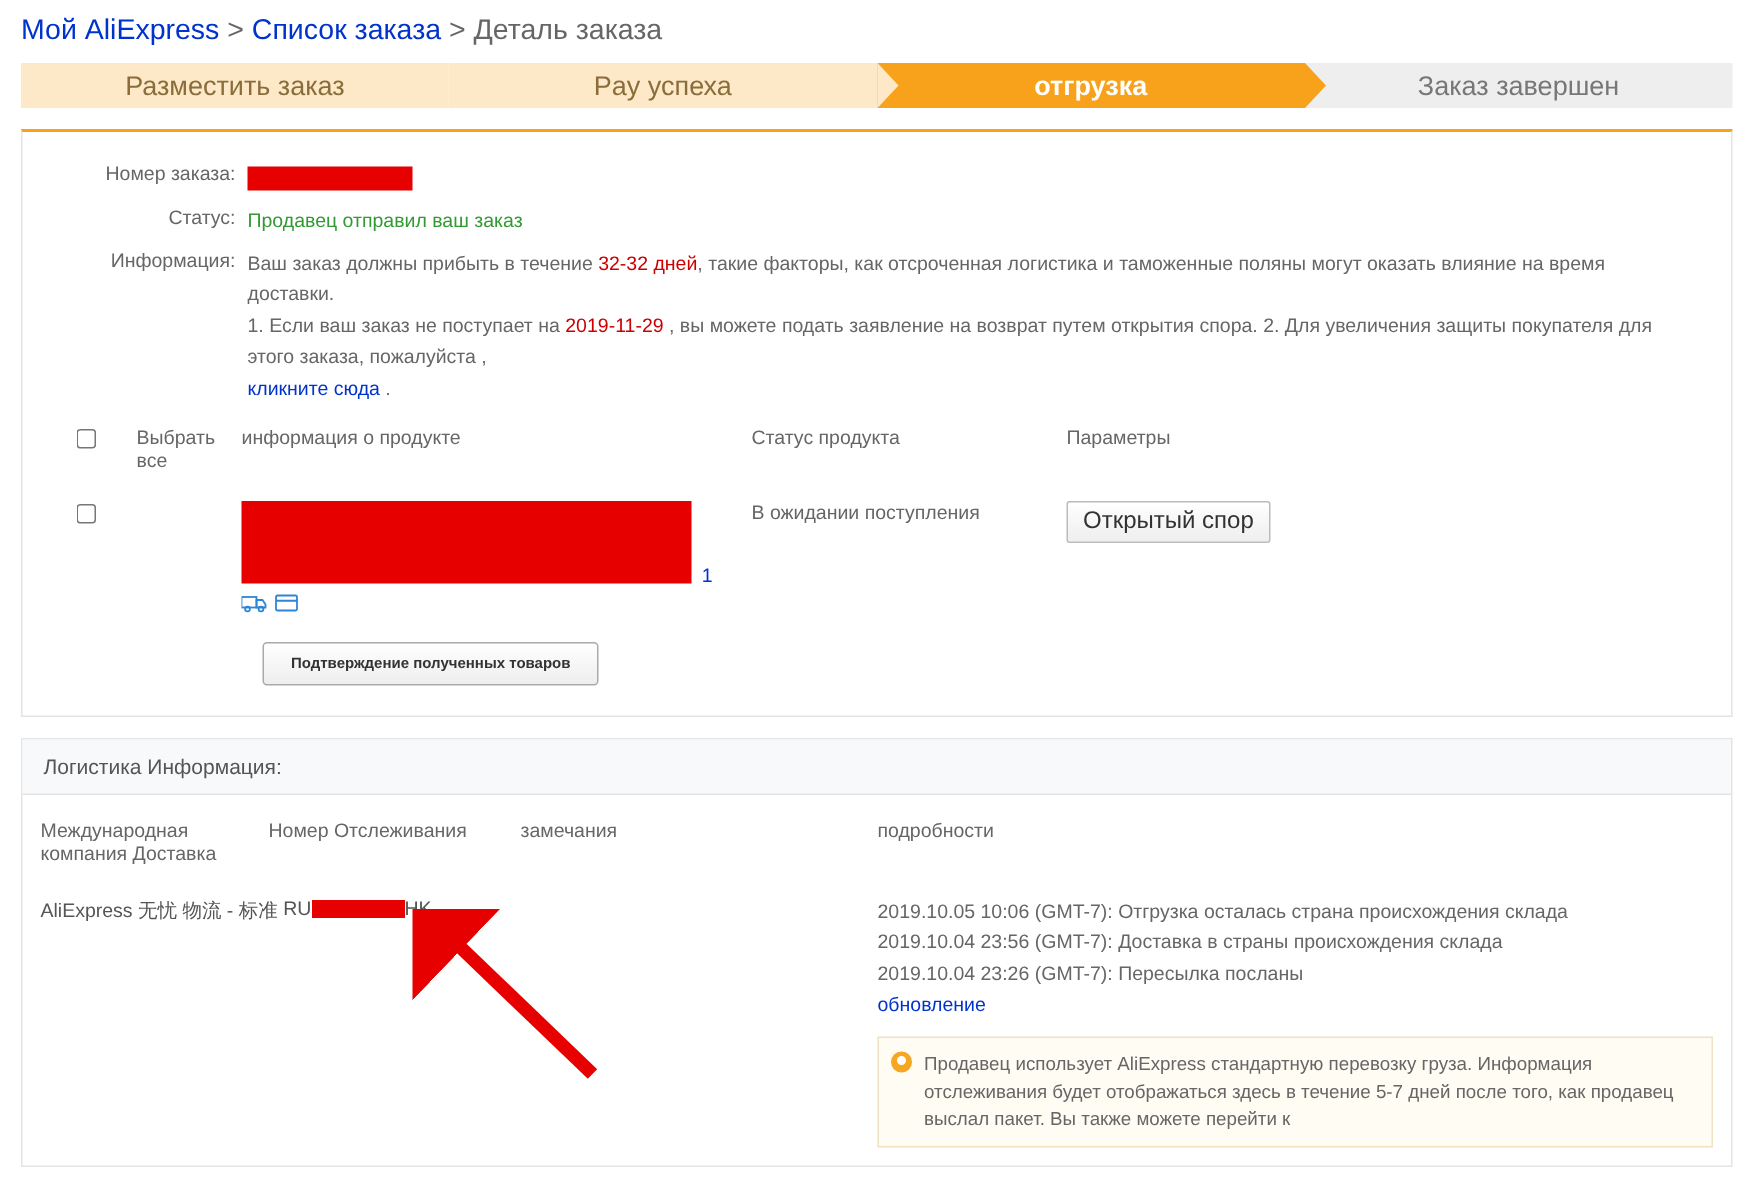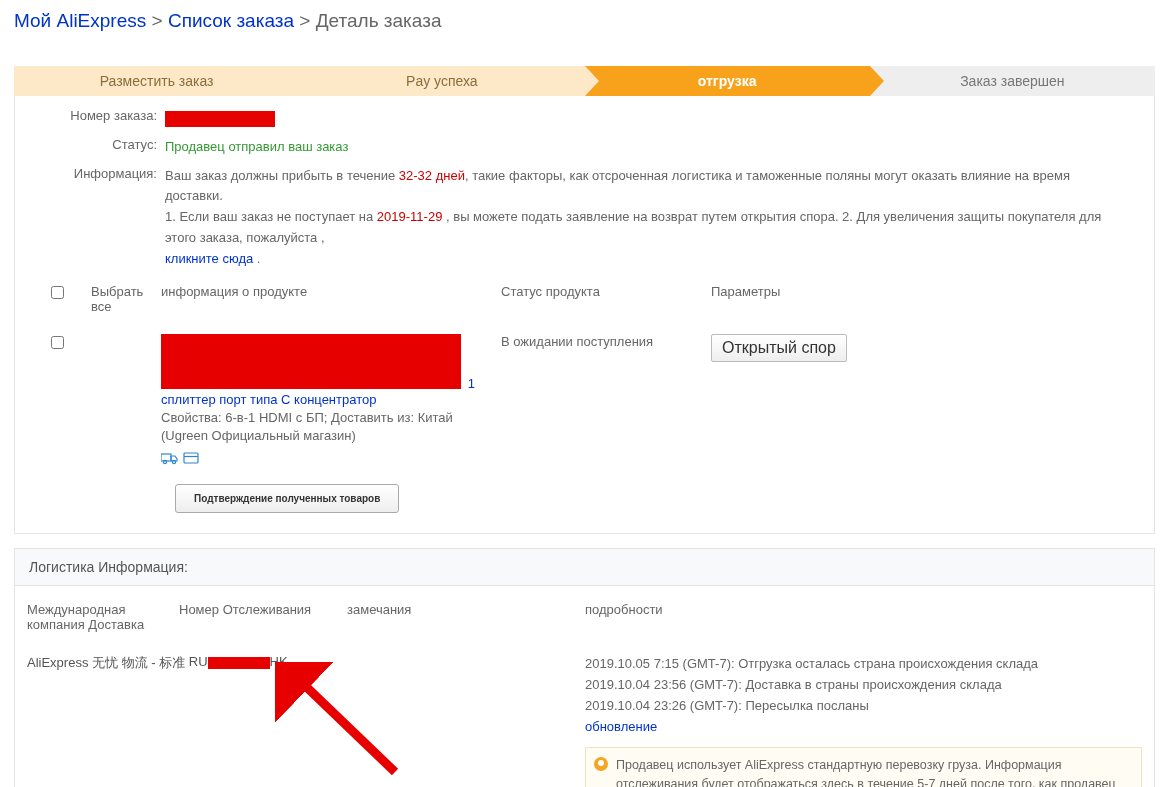--- a/index.html
+++ b/index.html
@@ -3,21 +3,21 @@
 <meta charset="utf-8">
 <style>
 * { box-sizing: border-box; margin: 0; padding: 0; }
 body { font-family: Arial, sans-serif; font-size: 13px; color: #333; background: #fff; width: 1169px; }
 .container { padding: 10px 14px; }
 .breadcrumb { color: #03c; font-size: 19px; margin-bottom: 10px; }
 .breadcrumb .sep { color: #666; }
 .breadcrumb .cur { color: #666; }
 .breadcrumb a { color: #03c; text-decoration: none; }
 .progress { display: flex; margin-bottom: 14px; height: 30px; }
-.step { flex: 1; height: 30px; line-height: 30px; text-align: center; position: relative; font-size: 14px; margin-top: 24px; }
+.step { flex: 1; height: 30px; line-height: 30px; text-align: center; position: relative; font-size: 18px; }
 .step.past { background: #fde9c8; color: #8a6d3b; }
 .step.active { background: #f8a21c; color: #fff; font-weight: bold; }
 .step.future { background: #eee; color: #777; }
 .step::after { content: ''; position: absolute; right: -14px; top: 0; border-top: 15px solid transparent; border-bottom: 15px solid transparent; z-index: 2; }
 .step.past::after { border-left: 14px solid #fde9c8; }
 .step.active::after { border-left: 14px solid #f8a21c; }
 .step.future::after { border-left: 14px solid #eee; }
 .step.future:last-child::after { display: none; }
 .orderbox { border: 1px solid #e4e4e4; border-top: 2px solid #f8a21c; padding: 20px 40px 20px 30px; margin-bottom: 14px; }
 .row { display: flex; margin-bottom: 8px; }
@@ -113,25 +113,20 @@
       </div>
       <div class="prow">
         <div class="c-chk">
             <input type="checkbox" style="">
           </div>
         <div class="c-sel"></div>
         <div class="c-info">
           <div class="prodimg">
             <span class="qty">1</span>
           </div>
-          <div class="prodmeta">
-            <span class="prodlink">сплиттер порт типа C концентратор</span><br>
-            <span>Свойства: 6-в-1 HDMI с БП; Доставить из: Китай</span><br>
-            <span>(Ugreen Официальный магазин)</span>
-          </div>
           <div class="icons">
             <span>
               <svg width="18" height="14" viewBox="0 0 18 14">
                   <rect x="0" y="3" width="10" height="7" fill="none" stroke="#2e85d6" stroke-width="1.2"></rect>
                   <path d="M10 5 h4 l2 3 v2 h-6 z" fill="none" stroke="#2e85d6" stroke-width="1.2"></path>
                   <circle cx="4" cy="11" r="1.6" fill="none" stroke="#2e85d6" stroke-width="1.2"></circle>
                   <circle cx="13" cy="11" r="1.6" fill="none" stroke="#2e85d6" stroke-width="1.2"></circle>
                 </svg>
             </span>
             <span>
@@ -164,21 +159,21 @@
 
       <div class="logrow">
         <div class="lr-co">
           <span>AliExpress 无忧 物流 - 标准</span>&nbsp;
           <span class="lr-trknum">
             <span>RU</span><span class="redmask"></span><span>HK</span>
           </span>
         </div>
         <div class="lr-rem"></div>
         <div class="lr-det">
-          <div>2019.10.05 7:15 (GMT-7): Отгрузка осталась страна происхождения склада</div>
+          <div>2019.10.05 10:06 (GMT-7): Отгрузка осталась страна происхождения склада</div>
           <div>2019.10.04 23:56 (GMT-7): Доставка в страны происхождения склада</div>
           <div>2019.10.04 23:26 (GMT-7): Пересылка посланы</div>
           <a class="link">обновление</a>
           <div class="infopanel">
             <span class="bulb"></span>
             <span>Продавец использует AliExpress стандартную перевозку груза. Информация отслеживания будет отображаться здесь в течение 5-7 дней после того, как продавец выслал пакет. Вы также можете перейти к </span>
           </div>
         </div>
       </div>
 

